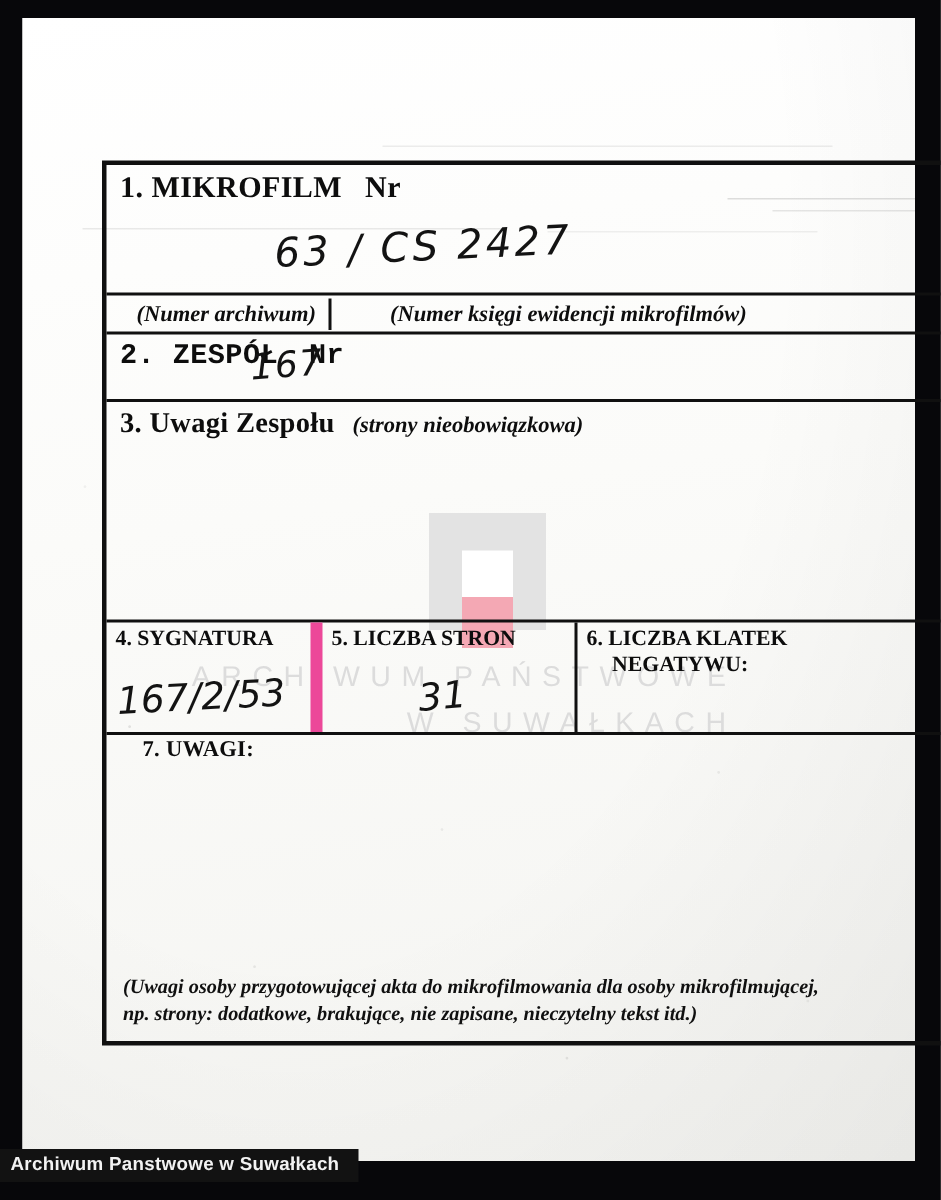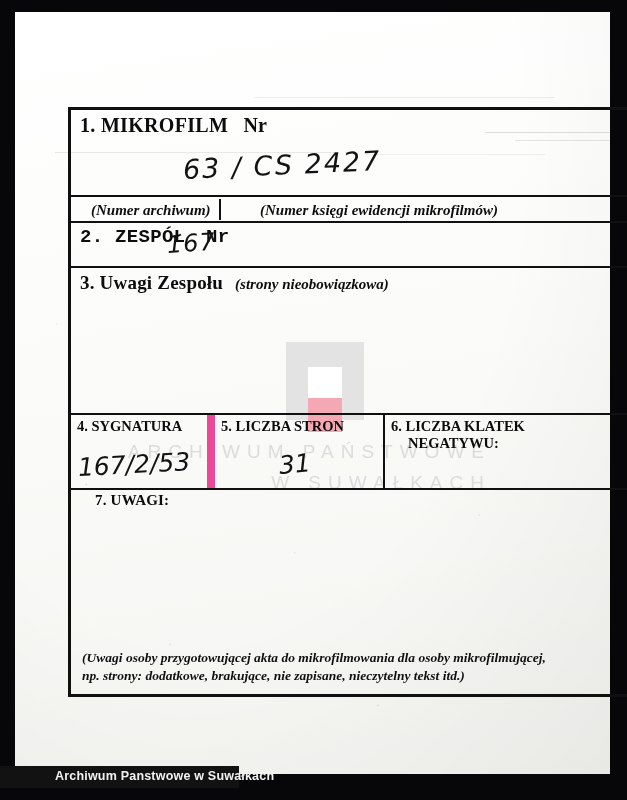--- a/index.html
+++ b/index.html
@@ -259,21 +259,20 @@
   #archive-bar-label {
     position: absolute;
     left: 7px;
     top: 3px;
     color: #f2f2f2;
     font-family: "Liberation Sans", sans-serif;
     font-weight: bold;
     font-size: 12.5px;
     letter-spacing: .2px;
     white-space: nowrap;
-    margin-left: 48px;
   }
 </style>
 </head>
 <body>
 
 <div id="film-frame">
 
   <div id="paper-sheet">
     <div id="paper-grain"></div>
     <div id="paper-speckle"></div>

